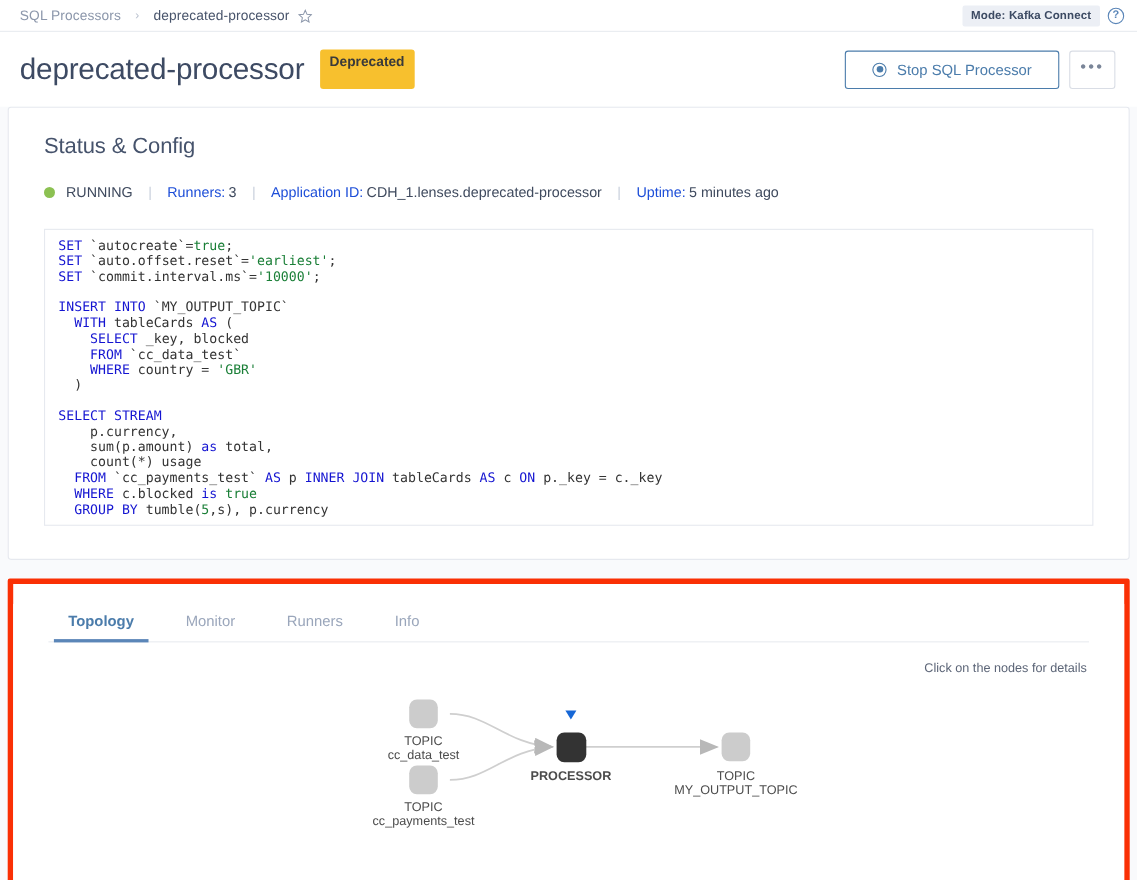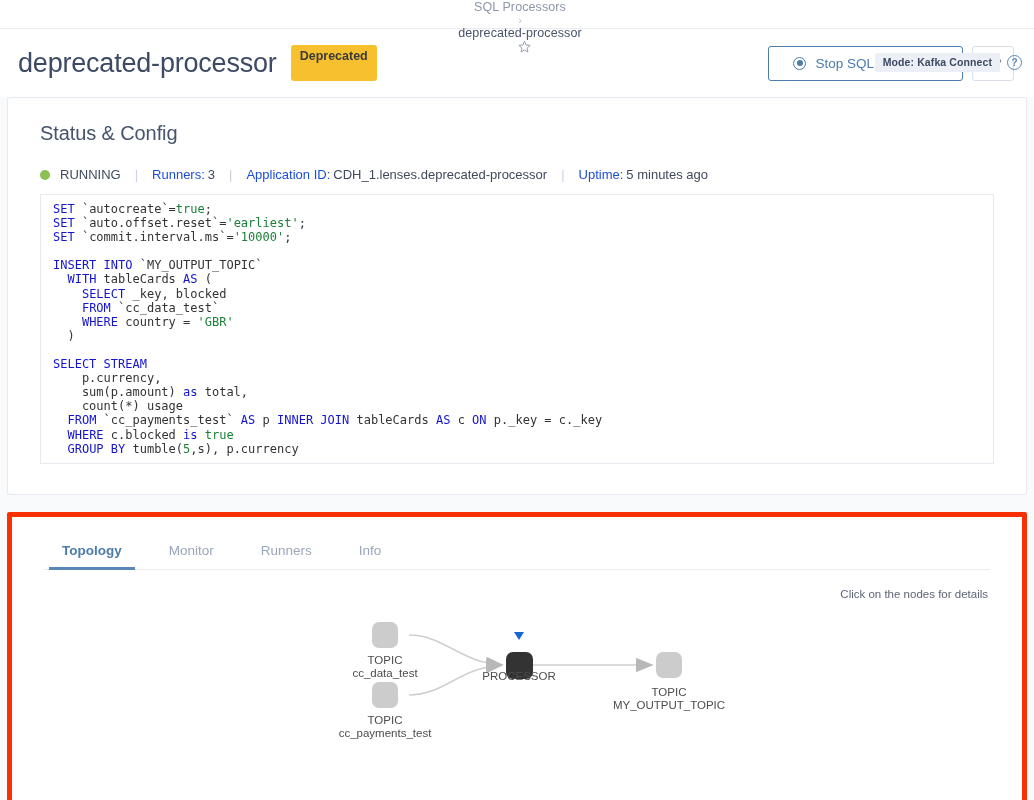--- a/index.html
+++ b/index.html
@@ -12,21 +12,20 @@
 
   
   .topbar {
     height: 29px;
     background: #ffffff;
     border-bottom: 1px solid #e8ebf0;
     display: flex;
     align-items: center;
     padding: 0 12px 0 18px;
     position: relative;
-    flex-direction: column;
   }
   .crumb {
     font-size: 12.5px;
     color: #8c97ab;
     letter-spacing: .1px;
   }
   .crumb.link { color: #8c97ab; cursor: pointer; }
   .crumb.current { color: #48546b; }
   .crumb-sep {
     font-size: 11px; color: #b7bfcd;
@@ -146,21 +145,21 @@
     color: #46536c;
     font-weight: normal;
     margin-bottom: 22px;
     letter-spacing: -.1px;
   }
 
   .status-line {
     display: flex; align-items: center;
     font-size: 13px;
     color: #3f4a5e;
-    margin-bottom: 12px;
+    margin-bottom: 26px;
   }
   .dot {
     width: 10px; height: 10px; border-radius: 50%;
     background: #8cc152; margin-right: 10px;
   }
   .vsep { color: #c9d0dc; margin: 0 14px; }
   .lbl { color: #1d4ed8; }
   .val { color: #3f4a5e; margin-left: 3px; }
 
   
@@ -371,21 +370,21 @@
         <div class="node-label" style="left:341px; top:44px;">
           <div>TOPIC</div>
           <div>cc_data_test</div>
         </div>
 
         <div class="node-label" style="left:341px; top:104px;">
           <div>TOPIC</div>
           <div>cc_payments_test</div>
         </div>
 
-        <div class="node-label" style="left:475px; top:60px;">
+        <div class="node-label" style="left:475px; top:76px;font-weight:bold;">
           <div>PROCESSOR</div>
         </div>
 
         <div class="node-label" style="left:625px; top:76px;">
           <div>TOPIC</div>
           <div>MY_OUTPUT_TOPIC</div>
         </div>
       </div>
 
     </div>

